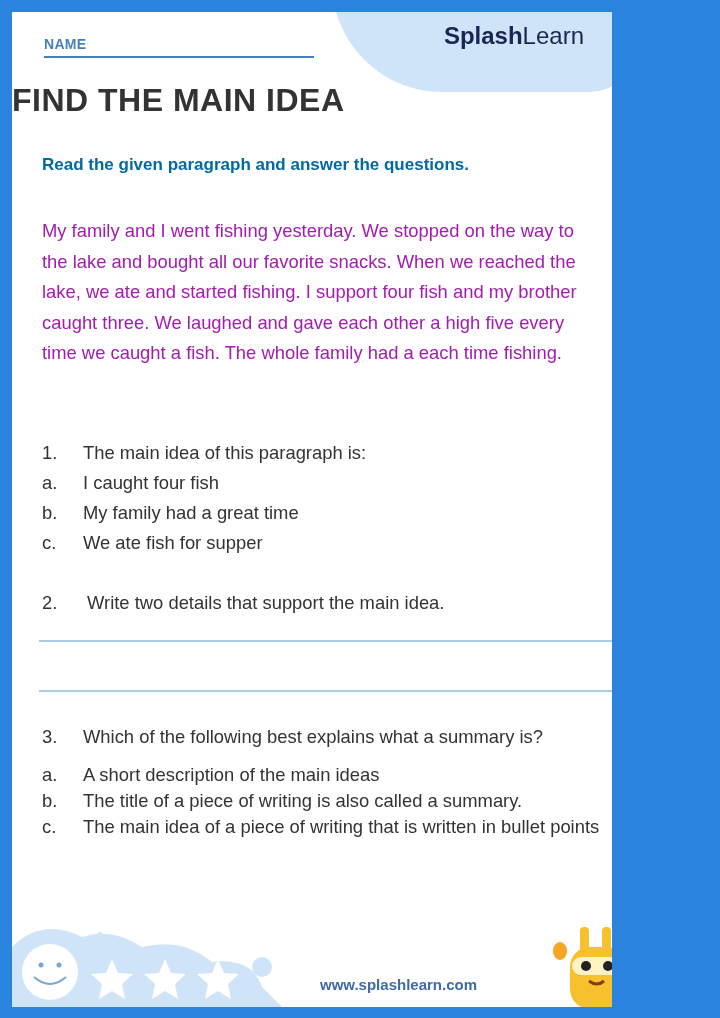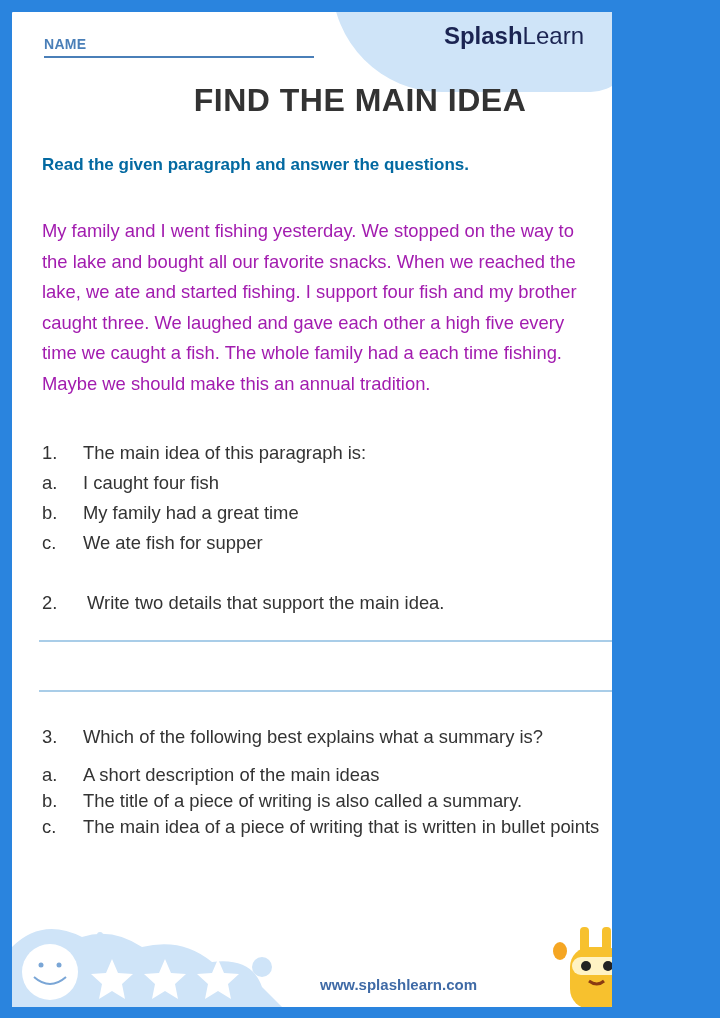--- a/index.html
+++ b/index.html
@@ -4,21 +4,21 @@
 <style>
   html,body{margin:0;padding:0;}
   body{width:720px;height:1018px;background:#2a84de;position:relative;overflow:hidden;font-family:"Liberation Sans",sans-serif;}
   .card{position:absolute;left:12px;top:12px;width:600px;height:995px;background:#fff;border-radius:1px;overflow:hidden;}
   .blob-top{position:absolute;right:-20px;top:-30px;width:300px;height:110px;background:#cfe4f8;border-radius:0 0 60px 160px;}
   .dot{position:absolute;border-radius:50%;background:#cfe4f8;}
   .name-label{position:absolute;left:32px;top:24px;font-size:14px;font-weight:bold;color:#4a7fb8;letter-spacing:0.3px;}
   .name-line{position:absolute;left:32px;top:44px;width:270px;height:2px;background:#4a7fb8;}
   .logo{position:absolute;right:28px;top:10px;font-size:24px;color:#1b2452;}
   .logo b{font-weight:bold;}
-  .title{position:absolute;left:0;top:70px;width:696px;text-align:center;font-size:32px;font-weight:bold;color:#333;letter-spacing:0.5px;}
+  .title{position:absolute;left:0;top:70px;width:696px;text-align:left;font-size:32px;font-weight:bold;color:#333;letter-spacing:0.5px;}
   .instr{position:absolute;left:30px;top:143px;font-size:17px;font-weight:bold;color:#0369a1;}
   .para{position:absolute;left:30px;top:204px;width:650px;font-size:18.4px;line-height:30.5px;color:#a21caf;}
   .q{position:absolute;left:30px;font-size:18.4px;color:#333;}
   .q .n{display:inline-block;width:41px;}
   .opt{position:absolute;left:30px;font-size:18.4px;color:#333;width:640px;line-height:26px;}
   .opt .n{display:inline-block;width:41px;vertical-align:top;}
   .opt .t{display:inline-block;width:590px;vertical-align:top;}
   .wline{position:absolute;height:2px;background:#a9cde8;}
   .bottom-blob{position:absolute;left:0;bottom:0;width:300px;height:90px;}
   .url{position:absolute;left:308px;top:964px;font-size:15px;color:#3f6aa6;font-weight:bold;}
@@ -40,21 +40,20 @@
 
   <div class="title">FIND THE MAIN IDEA</div>
   <div class="instr">Read the given paragraph and answer the questions.</div>
 
   <div class="para">
     <div>My family and I went fishing yesterday. We stopped on the way to</div>
     <div>the lake and bought all our favorite snacks. When we reached the</div>
     <div>lake, we ate and started fishing. I support four fish and my brother</div>
     <div>caught three. We laughed and gave each other a high five every</div>
     <div>time we caught a fish. The whole family had a each time fishing.</div>
-    <div>Maybe we should make this an annual tradition.</div>
   </div>
 
   <div class="q" style="top:430px;"><span class="n">1.</span><span>The main idea of this paragraph is:</span></div>
   <div class="opt" style="top:458px;"><span class="n">a.</span><span class="t">I caught four fish</span></div>
   <div class="opt" style="top:488px;"><span class="n">b.</span><span class="t">My family had a great time</span></div>
   <div class="opt" style="top:518px;"><span class="n">c.</span><span class="t">We ate fish for supper</span></div>
 
   <div class="q" style="top:580px;"><span class="n" style="width:45px">2.</span><span>Write two details that support the main idea.</span></div>
   <div class="wline" style="left:27px;top:628px;width:610px;"></div>
   <div class="wline" style="left:27px;top:678px;width:620px;"></div>

